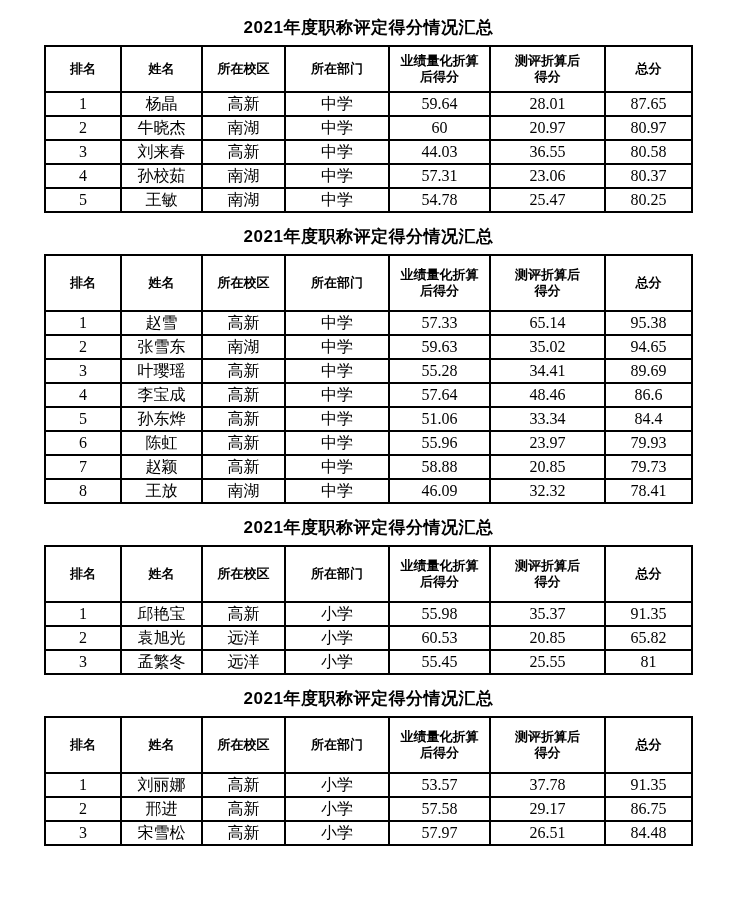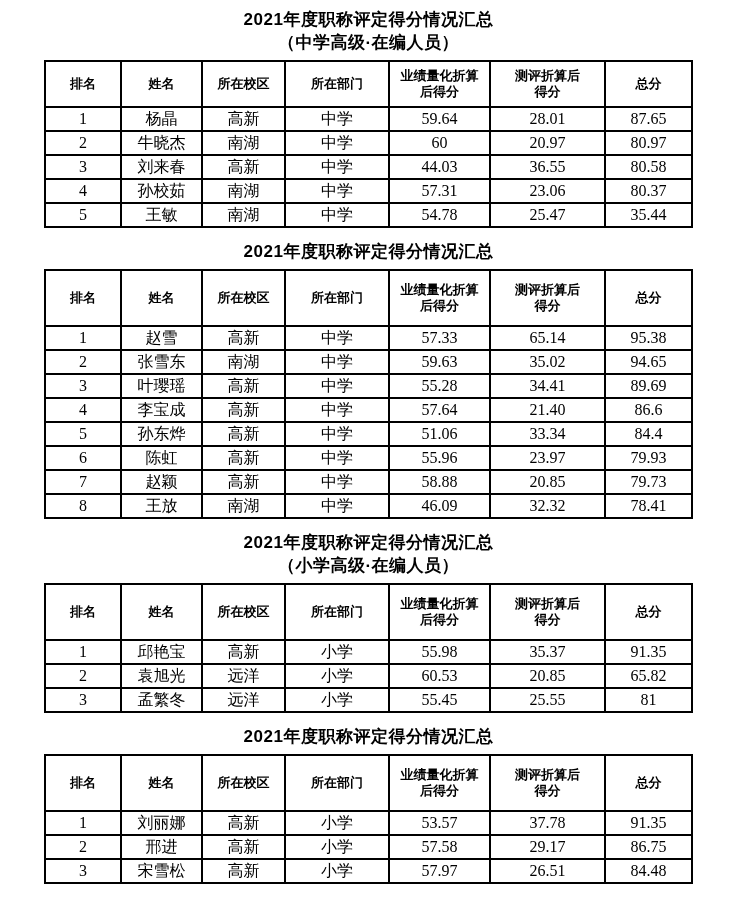--- a/index.html
+++ b/index.html
@@ -8,21 +8,21 @@
     background: #ffffff;
     color: #000000;
     font-family: "Liberation Sans", sans-serif;
   }
   body {
     width: 737px;
     min-height: 919px;
     padding-top: 8px;
     box-sizing: border-box;
   }
-  .section { margin: 0; }
+  .section { margin: 8px; }
   .section-title {
     text-align: center;
     font-family: "Liberation Sans", "DejaVu Sans", sans-serif;
     font-weight: bold;
     font-size: 17px;
     line-height: 23px;
     margin: 0 0 6px 0;
     letter-spacing: 0.5px;
   }
   table.score-table {
@@ -58,21 +58,20 @@
   }
 </style>
 </head>
 <body>
 
 <main id="document-page">
 
     <section class="section first">
       <div class="section-title">
         <div class="title-line">2021年度职称评定得分情况汇总</div>
-        <div class="title-line">（中学高级·在编人员）</div>
       </div>
       <table class="score-table">
         <colgroup>
           <col style="width: 76px;">
           <col style="width: 81px;">
           <col style="width: 83px;">
           <col style="width: 104px;">
           <col style="width: 101px;">
           <col style="width: 115px;">
           <col style="width: 87px;">
@@ -127,21 +126,21 @@
             <td>23.06</td>
             <td>80.37</td>
           </tr>
           <tr>
             <td>5</td>
             <td>王敏</td>
             <td>南湖</td>
             <td>中学</td>
             <td>54.78</td>
             <td>25.47</td>
-            <td>35.44</td>
+            <td>80.25</td>
           </tr>
         </tbody>
       </table>
     </section>
 
     <section class="section">
       <div class="section-title">
         <div class="title-line">2021年度职称评定得分情况汇总</div>
       </div>
       <table class="score-table">
@@ -194,21 +193,21 @@
             <td>55.28</td>
             <td>34.41</td>
             <td>89.69</td>
           </tr>
           <tr>
             <td>4</td>
             <td>李宝成</td>
             <td>高新</td>
             <td>中学</td>
             <td>57.64</td>
-            <td>21.40</td>
+            <td>48.46</td>
             <td>86.6</td>
           </tr>
           <tr>
             <td>5</td>
             <td>孙东烨</td>
             <td>高新</td>
             <td>中学</td>
             <td>51.06</td>
             <td>33.34</td>
             <td>84.4</td>
@@ -232,80 +231,20 @@
             <td>79.73</td>
           </tr>
           <tr>
             <td>8</td>
             <td>王放</td>
             <td>南湖</td>
             <td>中学</td>
             <td>46.09</td>
             <td>32.32</td>
             <td>78.41</td>
-          </tr>
-        </tbody>
-      </table>
-    </section>
-
-    <section class="section">
-      <div class="section-title">
-        <div class="title-line">2021年度职称评定得分情况汇总</div>
-        <div class="title-line">（小学高级·在编人员）</div>
-      </div>
-      <table class="score-table">
-        <colgroup>
-          <col style="width: 76px;">
-          <col style="width: 81px;">
-          <col style="width: 83px;">
-          <col style="width: 104px;">
-          <col style="width: 101px;">
-          <col style="width: 115px;">
-          <col style="width: 87px;">
-        </colgroup>
-        <thead>
-          <tr>
-            <th>排名</th>
-            <th>姓名</th>
-            <th>所在校区</th>
-            <th>所在部门</th>
-            <th>业绩量化折算
-后得分</th>
-            <th>测评折算后
-得分</th>
-            <th>总分</th>
-          </tr>
-        </thead>
-        <tbody>
-          <tr>
-            <td>1</td>
-            <td>邱艳宝</td>
-            <td>高新</td>
-            <td>小学</td>
-            <td>55.98</td>
-            <td>35.37</td>
-            <td>91.35</td>
-          </tr>
-          <tr>
-            <td>2</td>
-            <td>袁旭光</td>
-            <td>远洋</td>
-            <td>小学</td>
-            <td>60.53</td>
-            <td>20.85</td>
-            <td>65.82</td>
-          </tr>
-          <tr>
-            <td>3</td>
-            <td>孟繁冬</td>
-            <td>远洋</td>
-            <td>小学</td>
-            <td>55.45</td>
-            <td>25.55</td>
-            <td>81</td>
           </tr>
         </tbody>
       </table>
     </section>
 
     <section class="section">
       <div class="section-title">
         <div class="title-line">2021年度职称评定得分情况汇总</div>
       </div>
       <table class="score-table">
@@ -327,20 +266,79 @@
             <th>业绩量化折算
 后得分</th>
             <th>测评折算后
 得分</th>
             <th>总分</th>
           </tr>
         </thead>
         <tbody>
           <tr>
             <td>1</td>
+            <td>邱艳宝</td>
+            <td>高新</td>
+            <td>小学</td>
+            <td>55.98</td>
+            <td>35.37</td>
+            <td>91.35</td>
+          </tr>
+          <tr>
+            <td>2</td>
+            <td>袁旭光</td>
+            <td>远洋</td>
+            <td>小学</td>
+            <td>60.53</td>
+            <td>20.85</td>
+            <td>65.82</td>
+          </tr>
+          <tr>
+            <td>3</td>
+            <td>孟繁冬</td>
+            <td>远洋</td>
+            <td>小学</td>
+            <td>55.45</td>
+            <td>25.55</td>
+            <td>81</td>
+          </tr>
+        </tbody>
+      </table>
+    </section>
+
+    <section class="section">
+      <div class="section-title">
+        <div class="title-line">2021年度职称评定得分情况汇总</div>
+      </div>
+      <table class="score-table">
+        <colgroup>
+          <col style="width: 76px;">
+          <col style="width: 81px;">
+          <col style="width: 83px;">
+          <col style="width: 104px;">
+          <col style="width: 101px;">
+          <col style="width: 115px;">
+          <col style="width: 87px;">
+        </colgroup>
+        <thead>
+          <tr>
+            <th>排名</th>
+            <th>姓名</th>
+            <th>所在校区</th>
+            <th>所在部门</th>
+            <th>业绩量化折算
+后得分</th>
+            <th>测评折算后
+得分</th>
+            <th>总分</th>
+          </tr>
+        </thead>
+        <tbody>
+          <tr>
+            <td>1</td>
             <td>刘丽娜</td>
             <td>高新</td>
             <td>小学</td>
             <td>53.57</td>
             <td>37.78</td>
             <td>91.35</td>
           </tr>
           <tr>
             <td>2</td>
             <td>邢进</td>

